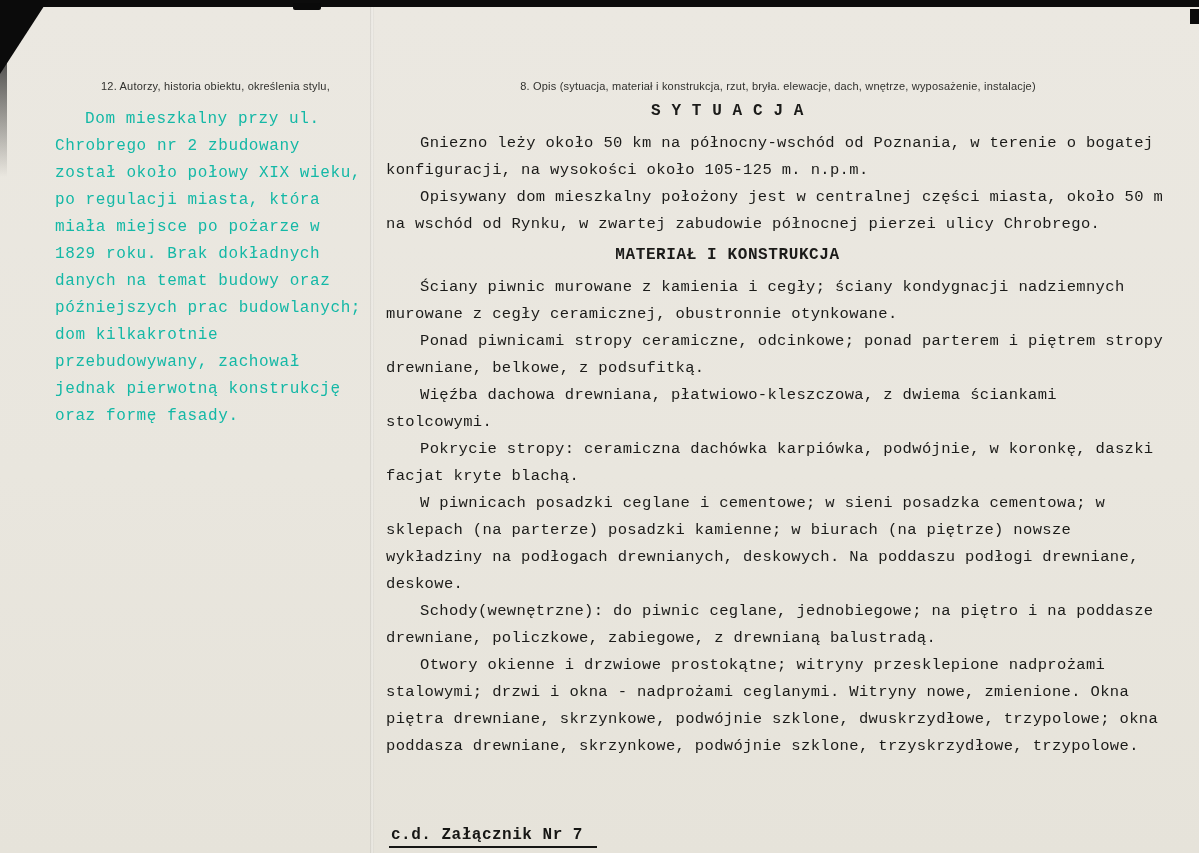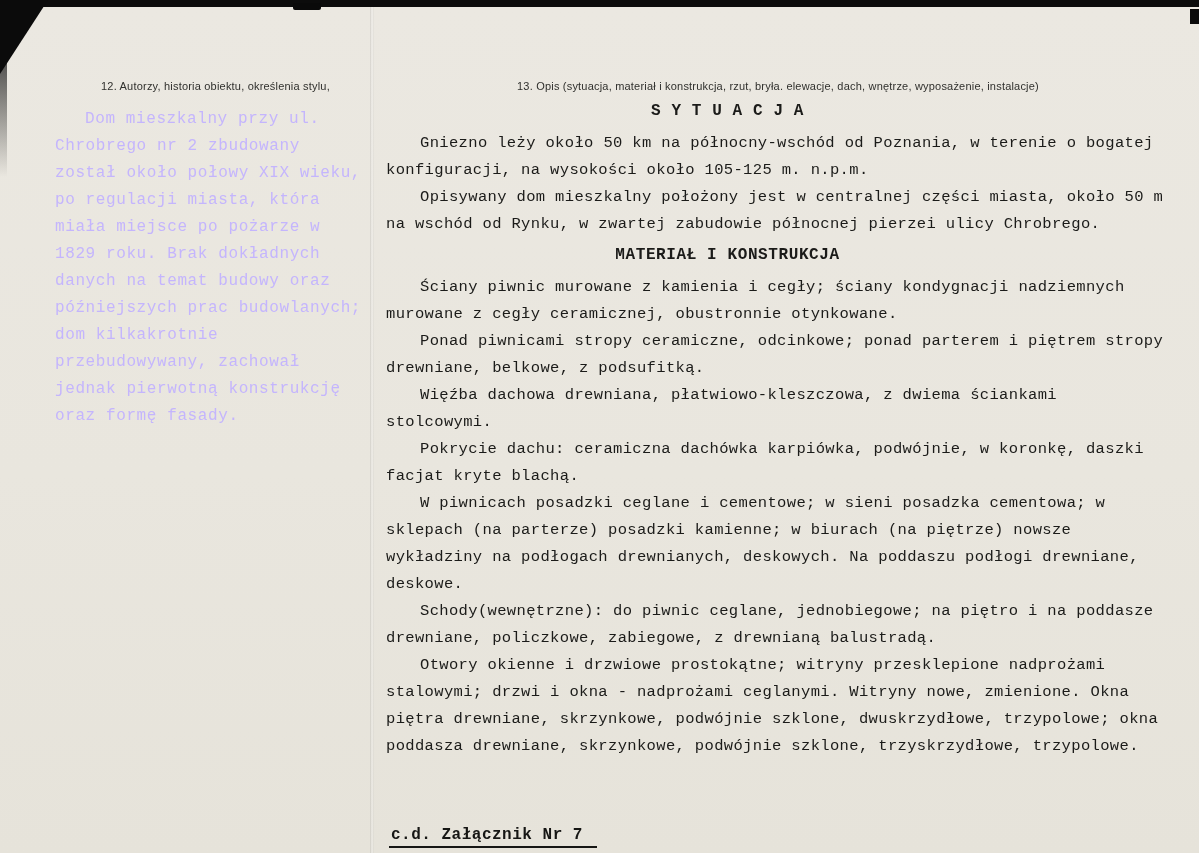--- a/index.html
+++ b/index.html
@@ -37,21 +37,21 @@
   .form-label{
     font-family:"Liberation Sans","DejaVu Sans",sans-serif;
     font-size:11px;color:#30302d;letter-spacing:0.2px;text-align:center;
   }
   .col-left{
     position:absolute;left:55px;top:80px;width:315px;z-index:3;color:#1d1d1b;
   }
   .col-left .form-label{margin:0 0 14px 6px;}
   .col-left p{
     margin:0;font-size:16px;line-height:27px;letter-spacing:0.6px;
-    text-indent:30px;color:#c4b5fd;
+    text-indent:30px;color:#14b8a6;
   }
   .col-right{
     position:absolute;left:386px;top:80px;width:778px;z-index:3;color:#1b1b19;
   }
   .col-right .form-label{margin:0 0 6px 6px;}
   .col-right p{
     margin:0;font-size:15.5px;line-height:27px;letter-spacing:0.35px;
     text-indent:34px;
   }
   .section-title{
@@ -79,30 +79,30 @@
 <div class="ink-dash"></div>
 <div class="corner-mark-right"></div>
 <div class="fold-line"></div>
 
 <div class="col-left">
   <div class="form-label">12. Autorzy, historia obiektu, określenia stylu,</div>
   <p>Dom mieszkalny przy ul. Chrobrego nr 2 zbudowany został około połowy XIX wieku, po regulacji miasta, która miała miejsce po pożarze w 1829 roku. Brak dokładnych danych na temat budowy oraz późniejszych prac budowlanych; dom kilkakrotnie przebudowywany, zachował jednak pierwotną konstrukcję oraz formę fasady.</p>
 </div>
 
 <div class="col-right">
-  <div class="form-label">13. Opis (sytuacja, materiał i konstrukcja, rzut, bryła. elewacje, dach, wnętrze, wyposażenie, instalacje)</div>
+  <div class="form-label">8. Opis (sytuacja, materiał i konstrukcja, rzut, bryła. elewacje, dach, wnętrze, wyposażenie, instalacje)</div>
 
   <div class="section-title">S Y T U A C J A</div>
   <p>Gniezno leży około 50 km na północny-wschód od Poznania, w terenie o bogatej konfiguracji, na wysokości około 105-125 m. n.p.m.</p>
   <p>Opisywany dom mieszkalny położony jest w centralnej części miasta, około 50 m na wschód od Rynku, w zwartej zabudowie północnej pierzei ulicy Chrobrego.</p>
 
   <div class="section-title">MATERIAŁ I KONSTRUKCJA</div>
   <p>Ściany piwnic murowane z kamienia i cegły; ściany kondygnacji nadziemnych murowane z cegły ceramicznej, obustronnie otynkowane.</p>
   <p>Ponad piwnicami stropy ceramiczne, odcinkowe; ponad parterem i piętrem stropy drewniane, belkowe, z podsufitką.</p>
   <p>Więźba dachowa drewniana, płatwiowo-kleszczowa, z dwiema ściankami stolcowymi.</p>
-  <p>Pokrycie dachu: ceramiczna dachówka karpiówka, podwójnie, w koronkę, daszki facjat kryte blachą.</p>
+  <p>Pokrycie stropy: ceramiczna dachówka karpiówka, podwójnie, w koronkę, daszki facjat kryte blachą.</p>
   <p>W piwnicach posadzki ceglane i cementowe; w sieni posadzka cementowa; w sklepach (na parterze) posadzki kamienne; w biurach (na piętrze) nowsze wykładziny na podłogach drewnianych, deskowych. Na poddaszu podłogi drewniane, deskowe.</p>
   <p>Schody(wewnętrzne): do piwnic ceglane, jednobiegowe; na piętro i na poddasze drewniane, policzkowe, zabiegowe, z drewnianą balustradą.</p>
   <p>Otwory okienne i drzwiowe prostokątne; witryny przesklepione nadprożami stalowymi; drzwi i okna - nadprożami ceglanymi. Witryny nowe, zmienione. Okna piętra drewniane, skrzynkowe, podwójnie szklone, dwuskrzydłowe, trzypolowe; okna poddasza drewniane, skrzynkowe, podwójnie szklone, trzyskrzydłowe, trzypolowe.</p>
 
 </div>
 
 <div class="footer">c.d. Załącznik Nr 7</div>
 
 </body></html>

